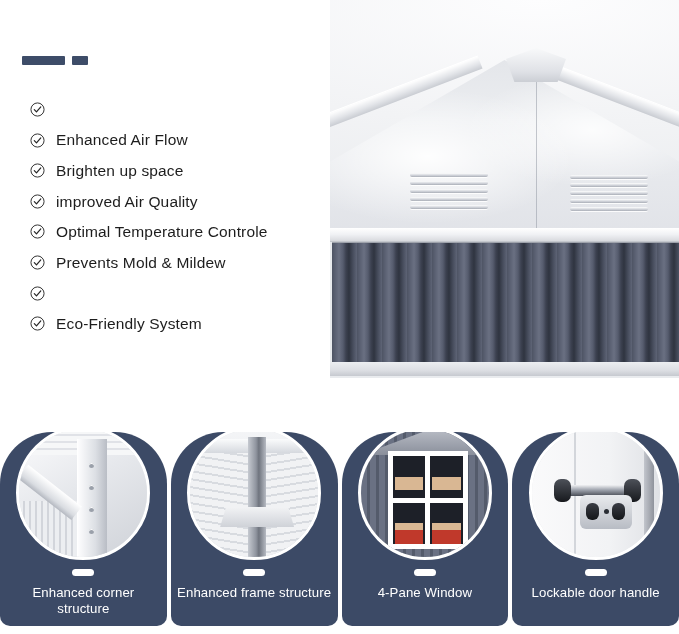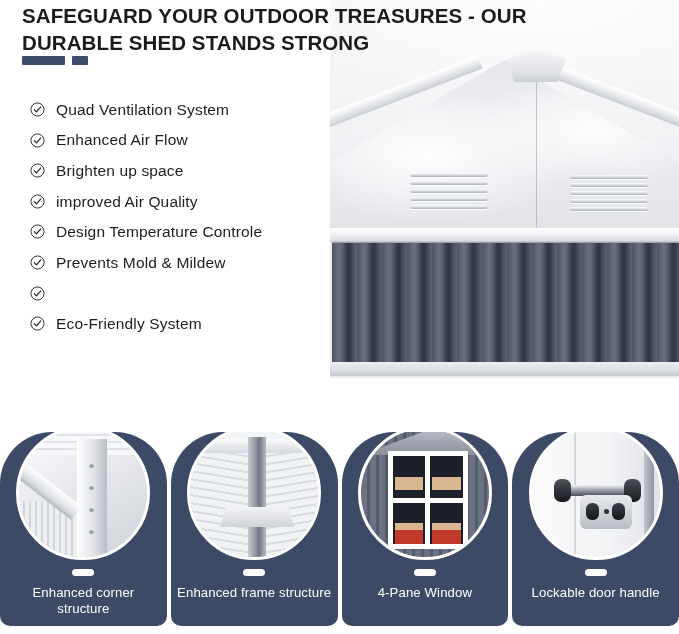--- a/index.html
+++ b/index.html
@@ -288,35 +288,33 @@
         <span></span>
         <span></span>
         <span></span>
         <span></span>
     </div>
     <div class="eave"></div>
     <div class="siding"></div>
     <div class="siding-base"></div>
   </div>
 
-  <div class="title">SAFEGUARD YOUR OUTDOOR TREASURES - OUR DURABLE SHED STANDS STRONG</div>
 
   <div class="accent-bars">
     <div class="bar-long"></div>
     <div class="bar-short"></div>
   </div>
 
   <div class="features">
 
     <div class="feature">
       <svg class="check-icon" viewBox="0 0 16 16">
         <circle cx="8" cy="8" r="7" fill="none" stroke="#262626" stroke-width="1"></circle>
         <path d="M4.6 8.2 L6.9 10.6 L11.5 5.2" fill="none" stroke="#262626" stroke-width="1.3" stroke-linecap="round" stroke-linejoin="round"></path>
       </svg>
-      <span class="feature-label">Quad Ventilation System</span>
     </div>
 
     <div class="feature">
       <svg class="check-icon" viewBox="0 0 16 16">
         <circle cx="8" cy="8" r="7" fill="none" stroke="#262626" stroke-width="1"></circle>
         <path d="M4.6 8.2 L6.9 10.6 L11.5 5.2" fill="none" stroke="#262626" stroke-width="1.3" stroke-linecap="round" stroke-linejoin="round"></path>
       </svg>
       <span class="feature-label">Enhanced Air Flow</span>
     </div>
 
@@ -334,21 +332,21 @@
         <path d="M4.6 8.2 L6.9 10.6 L11.5 5.2" fill="none" stroke="#262626" stroke-width="1.3" stroke-linecap="round" stroke-linejoin="round"></path>
       </svg>
       <span class="feature-label">improved Air Quality</span>
     </div>
 
     <div class="feature">
       <svg class="check-icon" viewBox="0 0 16 16">
         <circle cx="8" cy="8" r="7" fill="none" stroke="#262626" stroke-width="1"></circle>
         <path d="M4.6 8.2 L6.9 10.6 L11.5 5.2" fill="none" stroke="#262626" stroke-width="1.3" stroke-linecap="round" stroke-linejoin="round"></path>
       </svg>
-      <span class="feature-label">Design Temperature Controle</span>
+      <span class="feature-label">Optimal Temperature Controle</span>
     </div>
 
     <div class="feature">
       <svg class="check-icon" viewBox="0 0 16 16">
         <circle cx="8" cy="8" r="7" fill="none" stroke="#262626" stroke-width="1"></circle>
         <path d="M4.6 8.2 L6.9 10.6 L11.5 5.2" fill="none" stroke="#262626" stroke-width="1.3" stroke-linecap="round" stroke-linejoin="round"></path>
       </svg>
       <span class="feature-label">Prevents Mold &amp; Mildew</span>
     </div>
 

